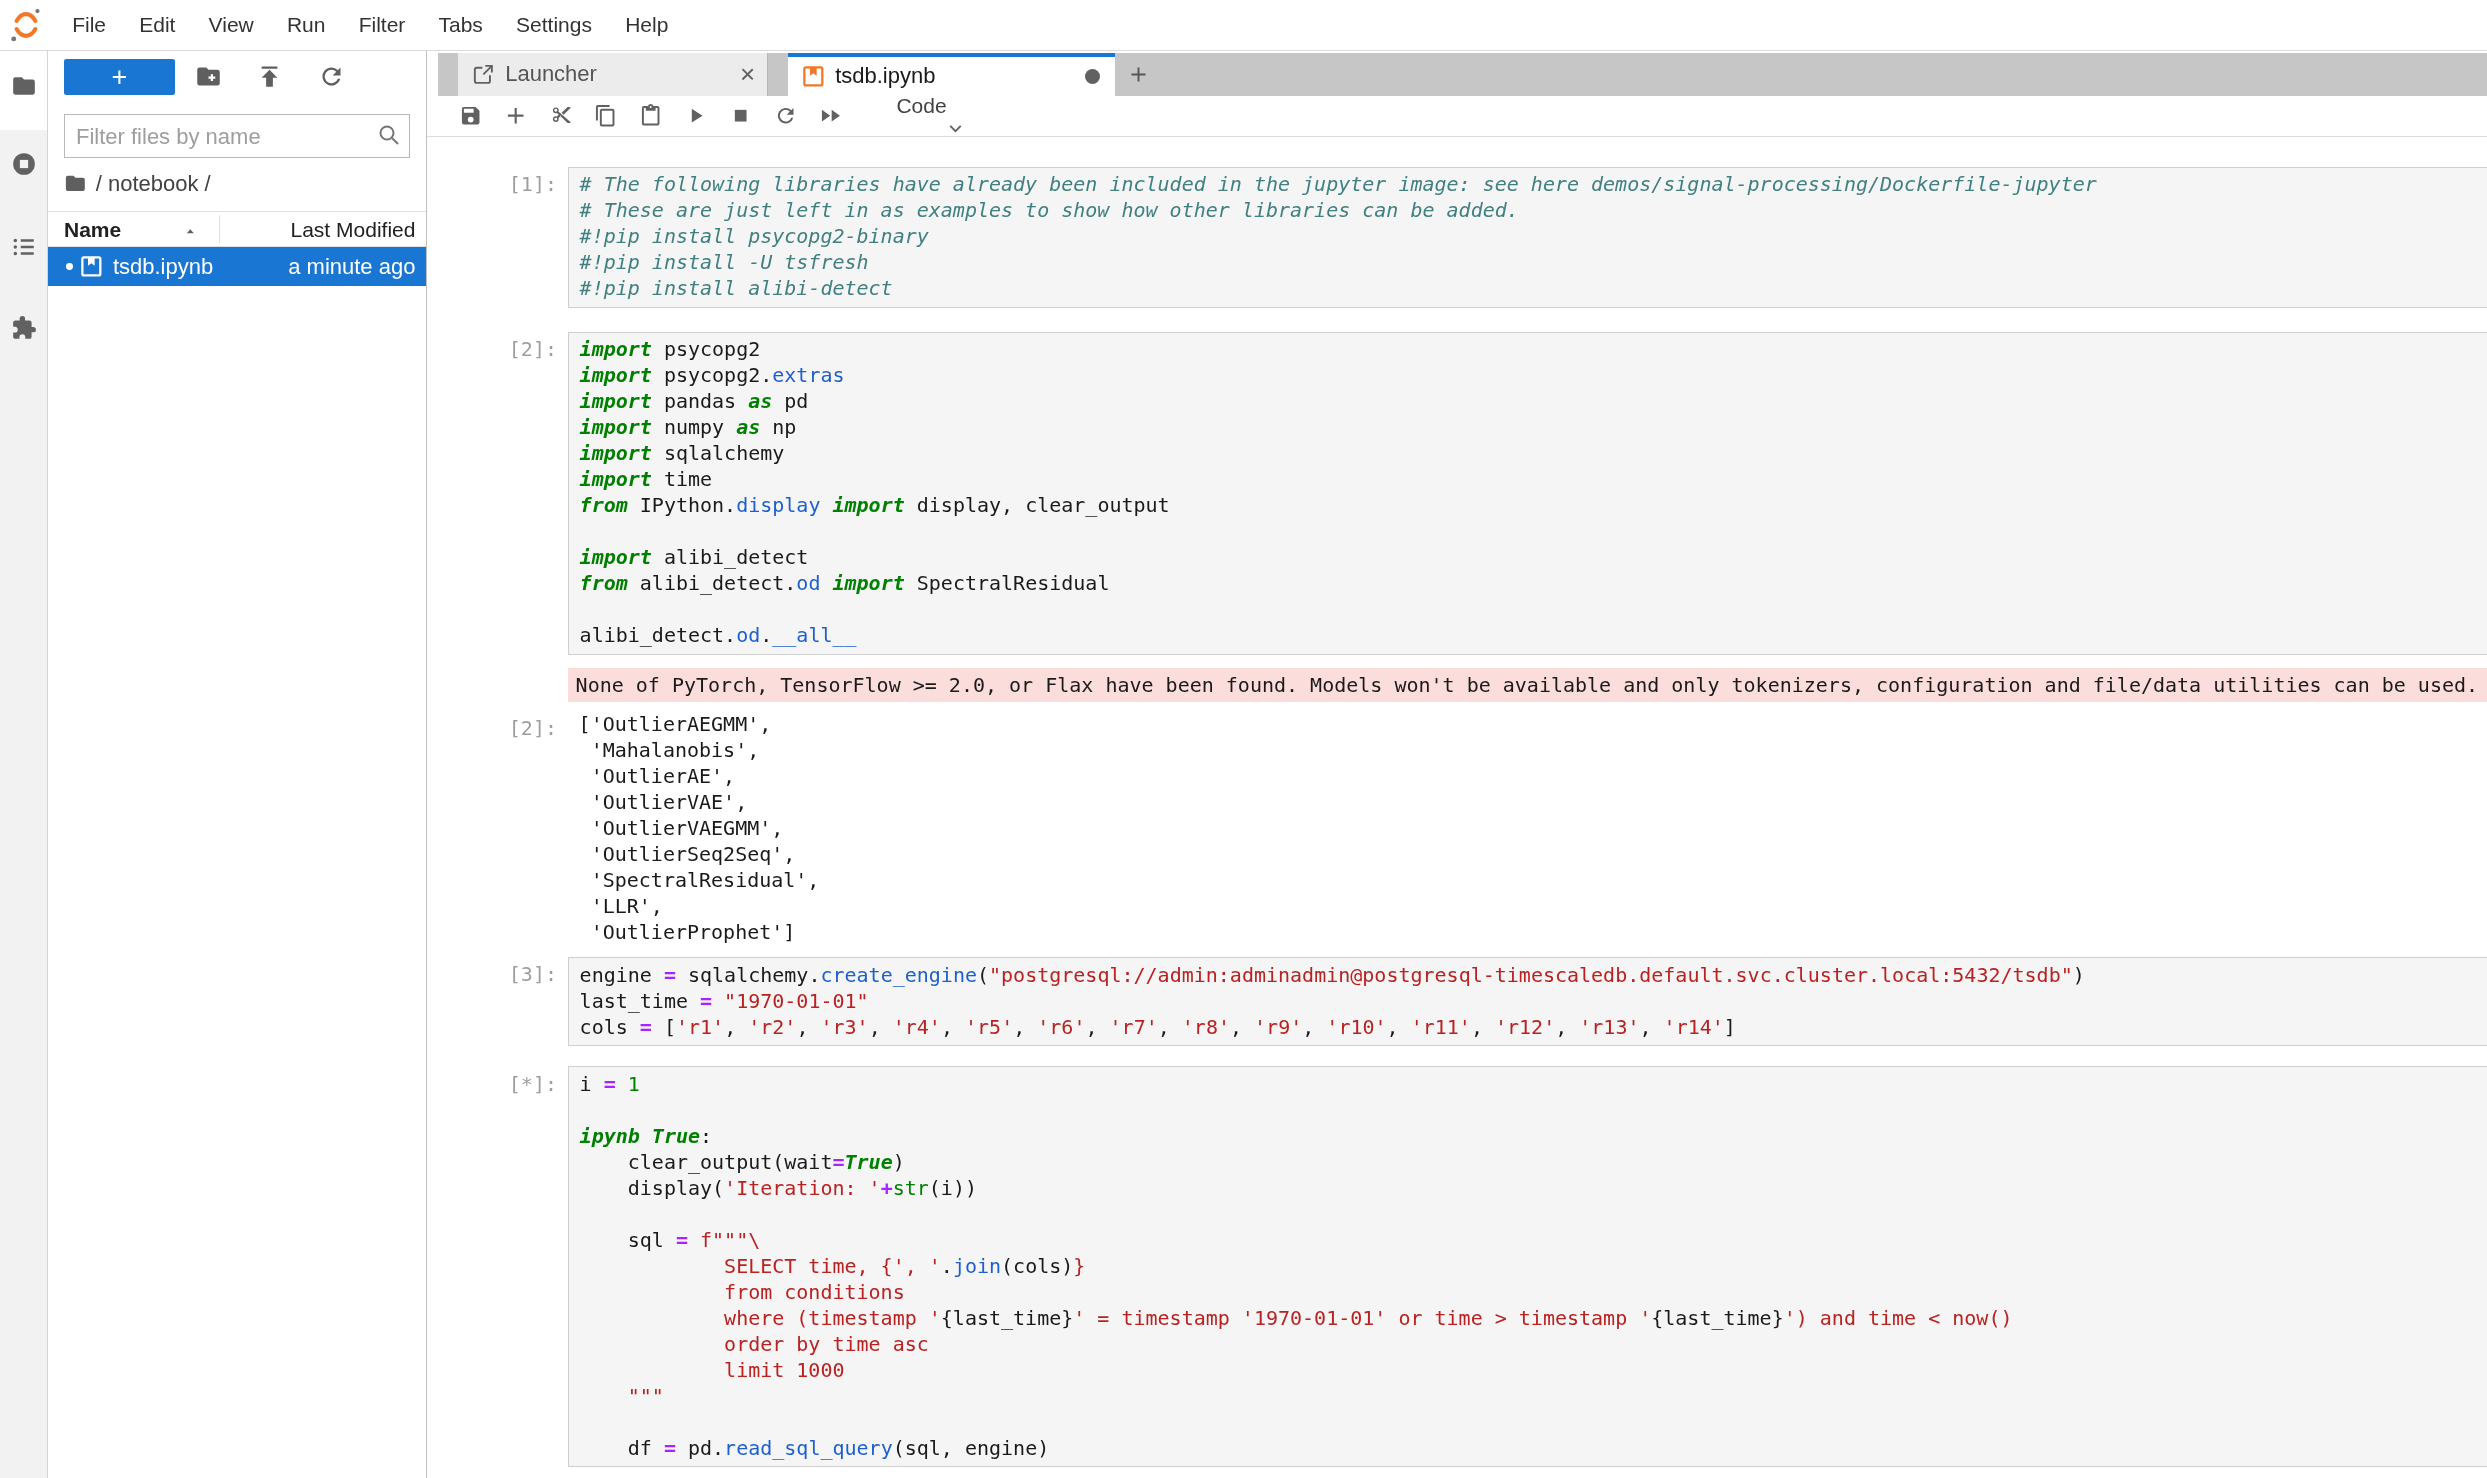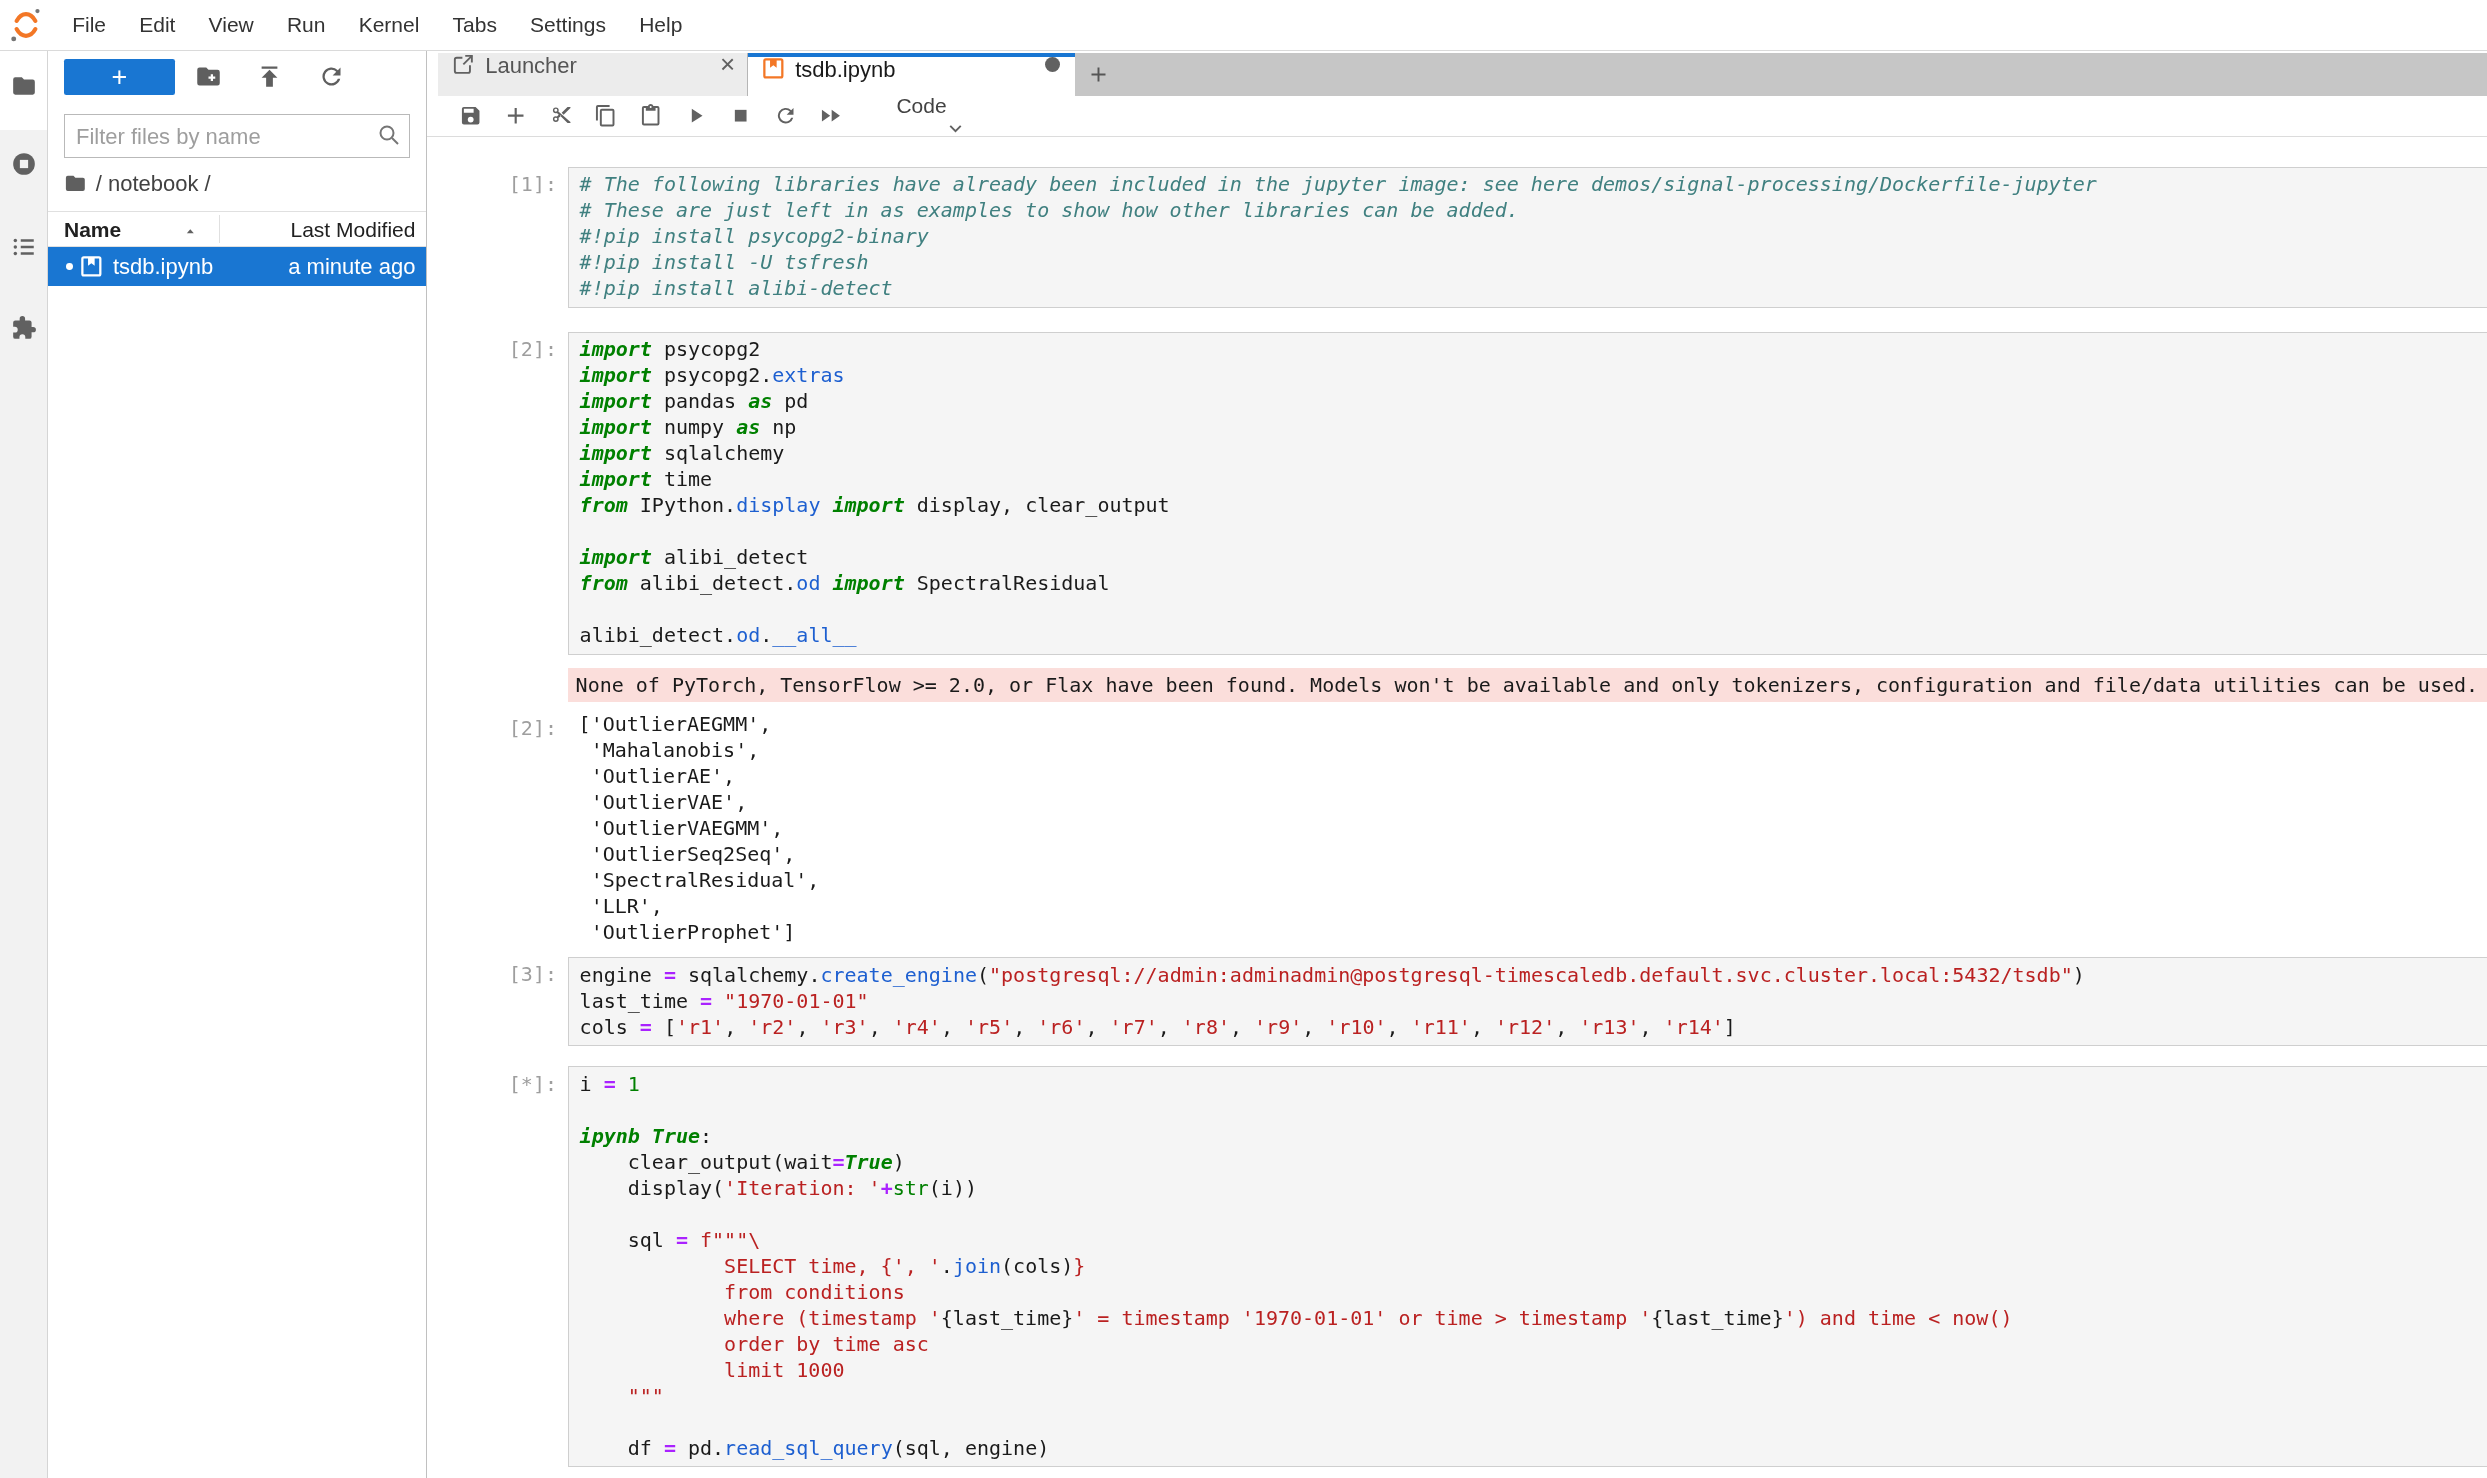--- a/index.html
+++ b/index.html
@@ -45,21 +45,21 @@
   #file-listing{position:absolute;left:0;top:196px;width:100%;}
   .file-row{position:relative;height:39px;font-size:22px;display:flex;align-items:center;}
   .file-row.selected{background:var(--accent);color:#fff;}
   .file-row .dirty-dot{width:6.8px;height:6.8px;border-radius:50%;background:#fff;margin:0 6.8px 0 18px;flex:none;}
   .file-row .nb-ic{width:22.7px;height:22.7px;margin-right:10.6px;flex:none;}
   .file-row .fmod{margin-left:auto;margin-right:10.6px;}
   
   #dock{position:absolute;left:427px;top:51px;right:0;bottom:0;background:#fff;}
   #tabstrip{position:absolute;left:11.3px;right:0;top:1.5px;height:43px;background:#c6c6c6;
     display:flex;align-items:stretch;}
-  .tab{display:flex;align-items:flex-start;box-sizing:border-box;}
+  .tab{display:flex;align-items:center;box-sizing:border-box;margin-left:20px;}
   .tab .tab-ic{width:22.7px;height:22.7px;margin-left:13.6px;flex:none;}
   .tab .tab-label{font-size:22px;margin-left:10.6px;}
   .tab.inactive{width:310px;background:#ececec;border-right:0.8px solid #b5b5b5;color:#555;}
   .tab.active{width:327px;background:#fff;border-top:4.5px solid var(--accent);color:#1a1a1a;}
   .tab .tab-close{margin-left:auto;margin-right:12px;font-size:26px;color:#616161;line-height:22.7px;}
   .tab .tab-dirty{margin-left:auto;margin-right:15px;width:15px;height:15px;border-radius:50%;background:#616161;}
   #tab-add{width:47px;display:flex;align-items:center;justify-content:center;color:#555;}
   #tab-add svg{width:21px;height:21px;}
   
   #nb-toolbar{position:absolute;left:0;right:0;top:45px;height:41px;background:#fff;
@@ -103,21 +103,21 @@
     <circle cx="36" cy="5" r="2.6" fill="#757575"></circle>
     <circle cx="7" cy="39" r="3" fill="#757575"></circle>
     <path d="M10.5 17 C 13.5 11.5 18.5 8.7 22 8.7 C 25.5 8.7 30.5 11.5 33.5 17" fill="none" stroke="#f37726" stroke-width="5" stroke-linecap="round"></path>
     <path d="M33.5 27 C 30.5 32.5 25.5 35.3 22 35.3 C 18.5 35.3 13.5 32.5 10.5 27" fill="none" stroke="#f37726" stroke-width="5" stroke-linecap="round"></path>
   </svg>
   <nav id="menu-items" style="display: flex;">
       <div class="menu-item">File</div>
       <div class="menu-item">Edit</div>
       <div class="menu-item">View</div>
       <div class="menu-item">Run</div>
-      <div class="menu-item">Kernel</div>
+      <div class="menu-item">Filter</div>
       <div class="menu-item">Tabs</div>
       <div class="menu-item">Settings</div>
       <div class="menu-item">Help</div>
     </nav>
 </div>
 
 <div id="activity-bar">
   <div id="activity-active"></div>
 <div class="act-icon" style="top: 22px;">
       <svg viewBox="0 0 24 24">

